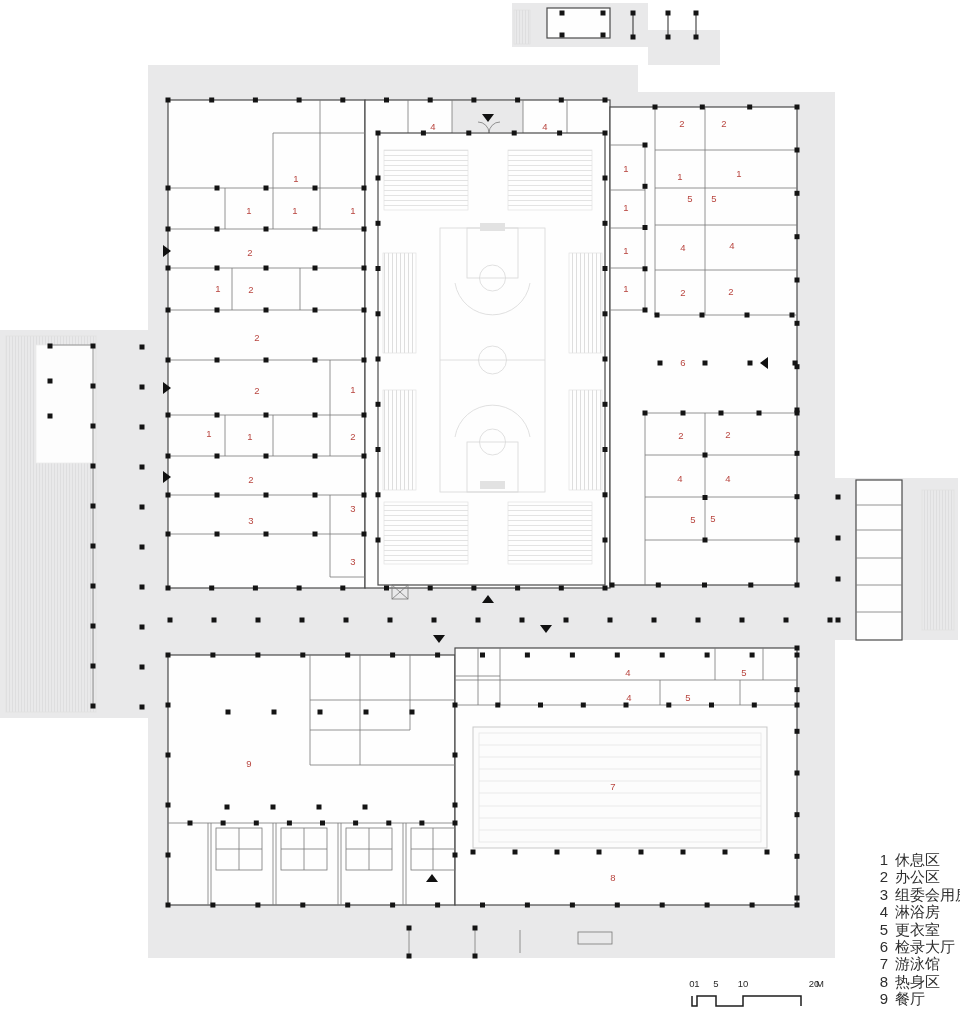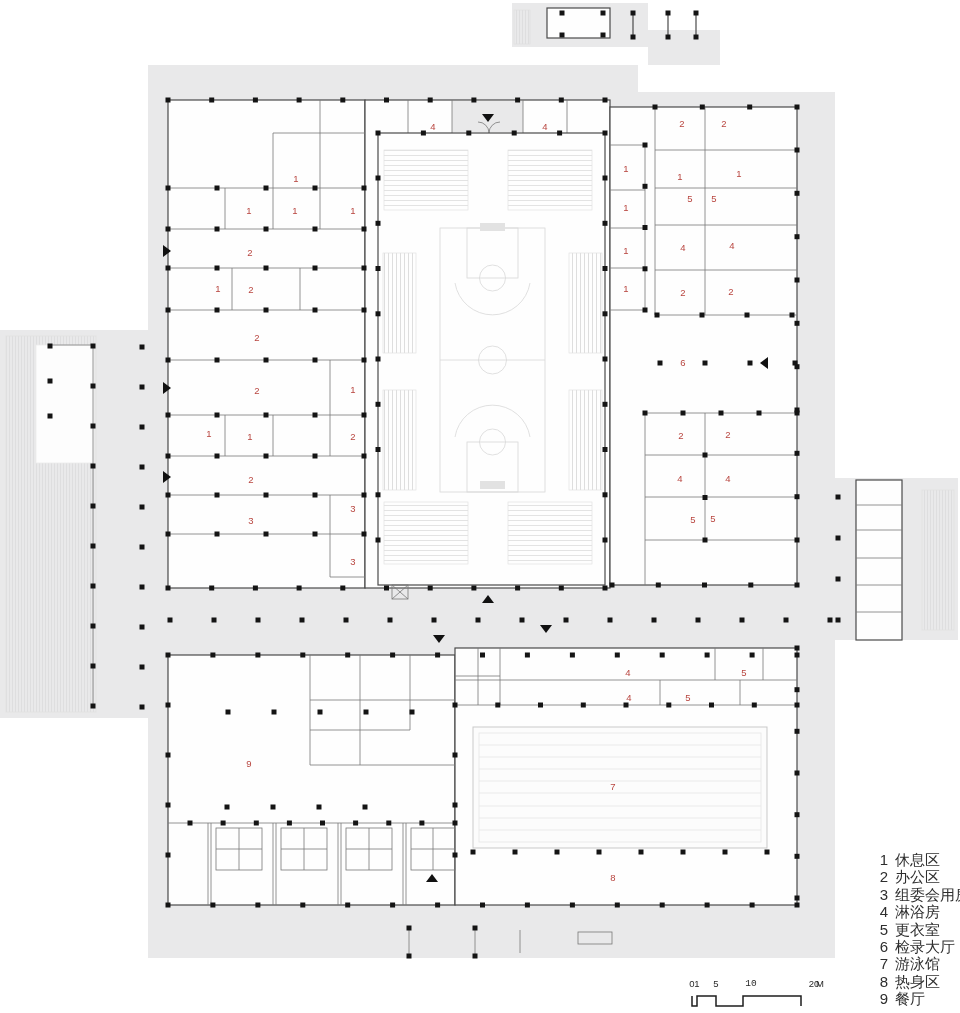--- a/index.html
+++ b/index.html
@@ -617,21 +617,21 @@
         <span class="legend-num">9</span>
         <span>餐厅</span>
       </div>
     </div>
 
   <div class="scalebar">
     <div id="scalebar-ticks">
         <span class="tick" style="left: 9px;">0</span>
         <span class="tick" style="left: 14px;">1</span>
         <span class="tick" style="left: 33px;">5</span>
-        <span class="tick" style="left: 68px; font-family: Liberation Mono, monospace;">10</span>
+        <span class="tick" style="left: 60px;">10</span>
         <span class="tick" style="left: 101px; margin-left: 30px;">20</span>
         <span class="tick" style="left: 137px;">M</span>
       </div>
     <svg width="170" height="35" viewBox="0 0 170 35">
       <path d="M9,18 L9,28 L14,28 L14,18 L33,18 L33,28 L60,28 L60,18 L118,18 L118,28" fill="none" stroke="#1e1e1e" stroke-width="1.5"></path>
     </svg>
   </div>
 </div>
 
 </body></html>

